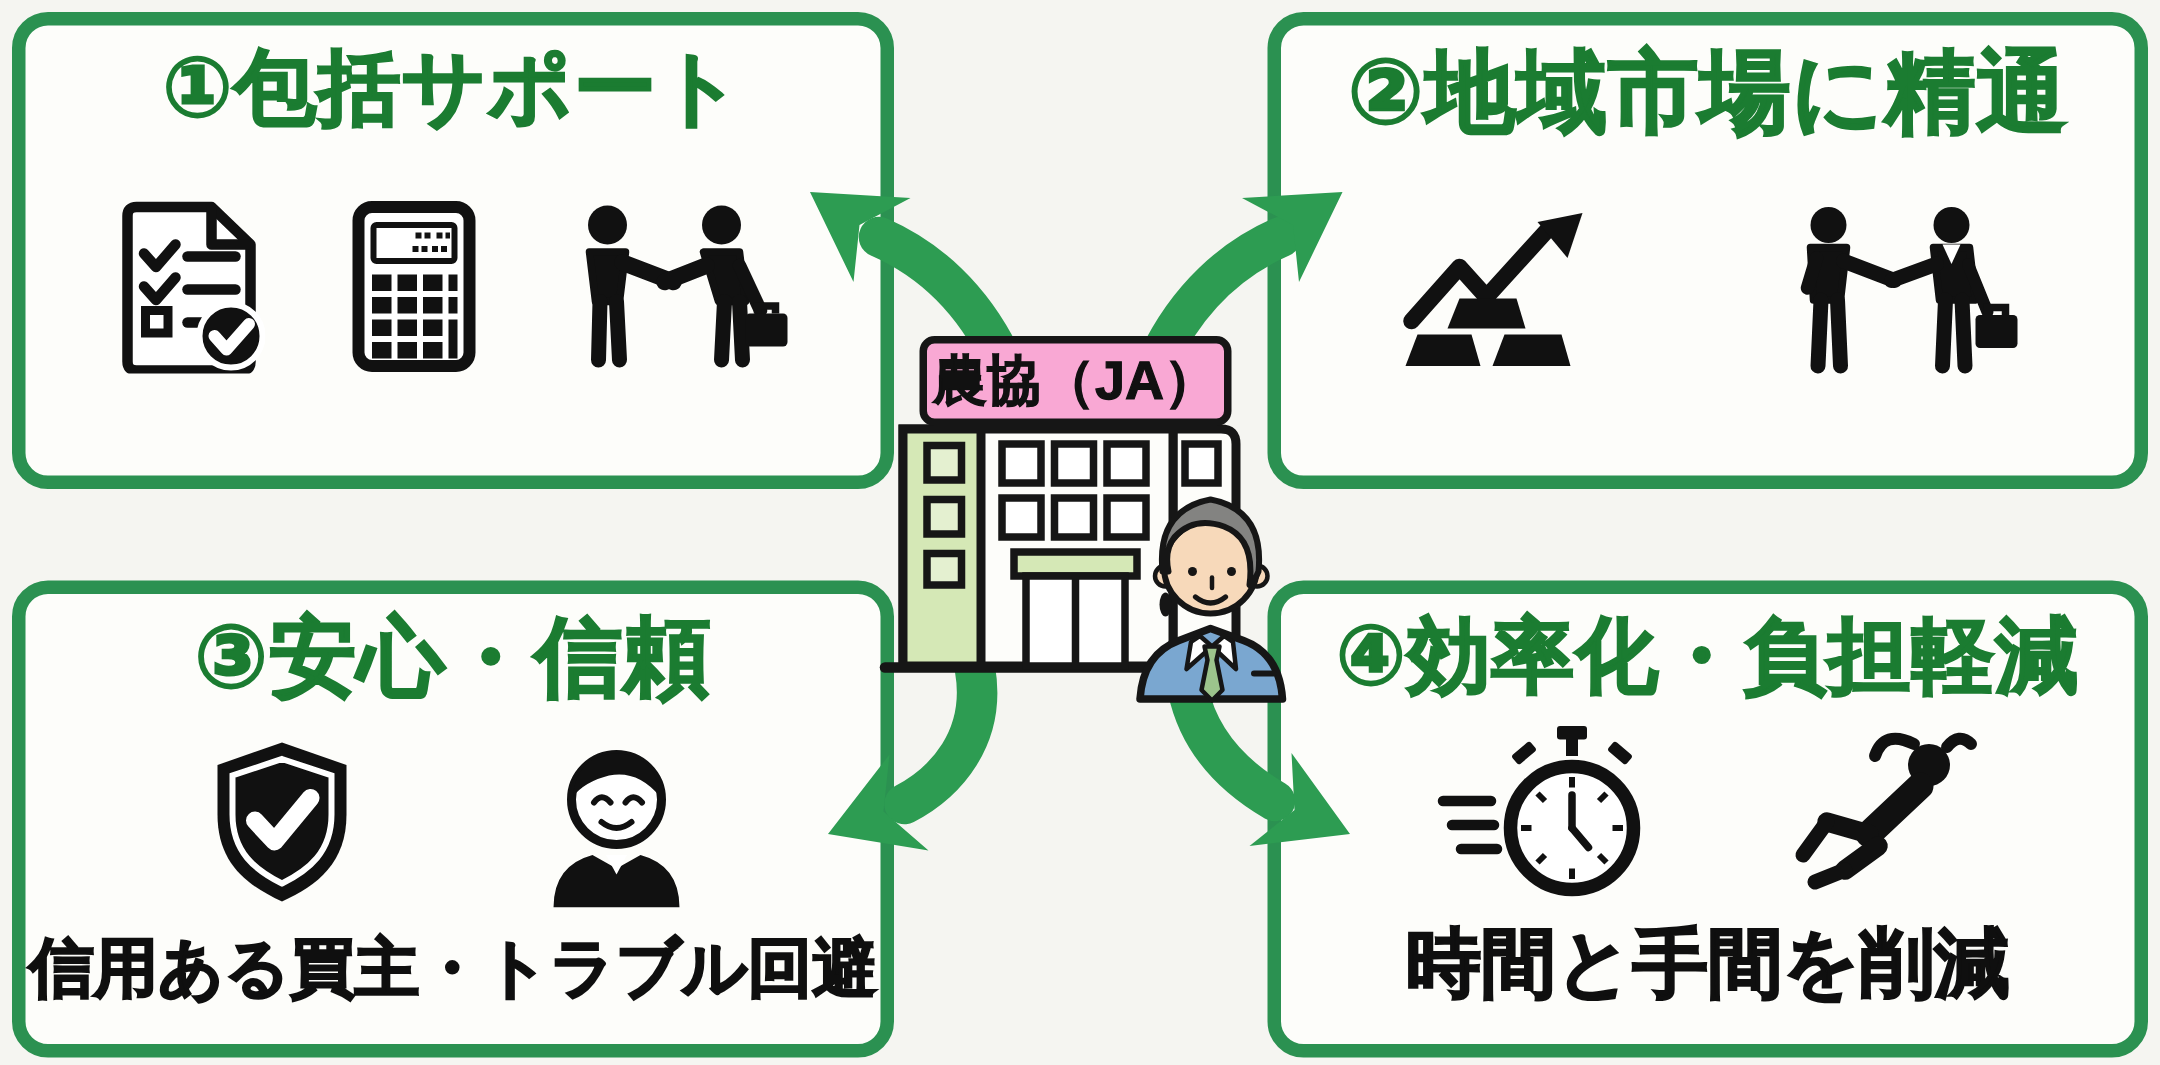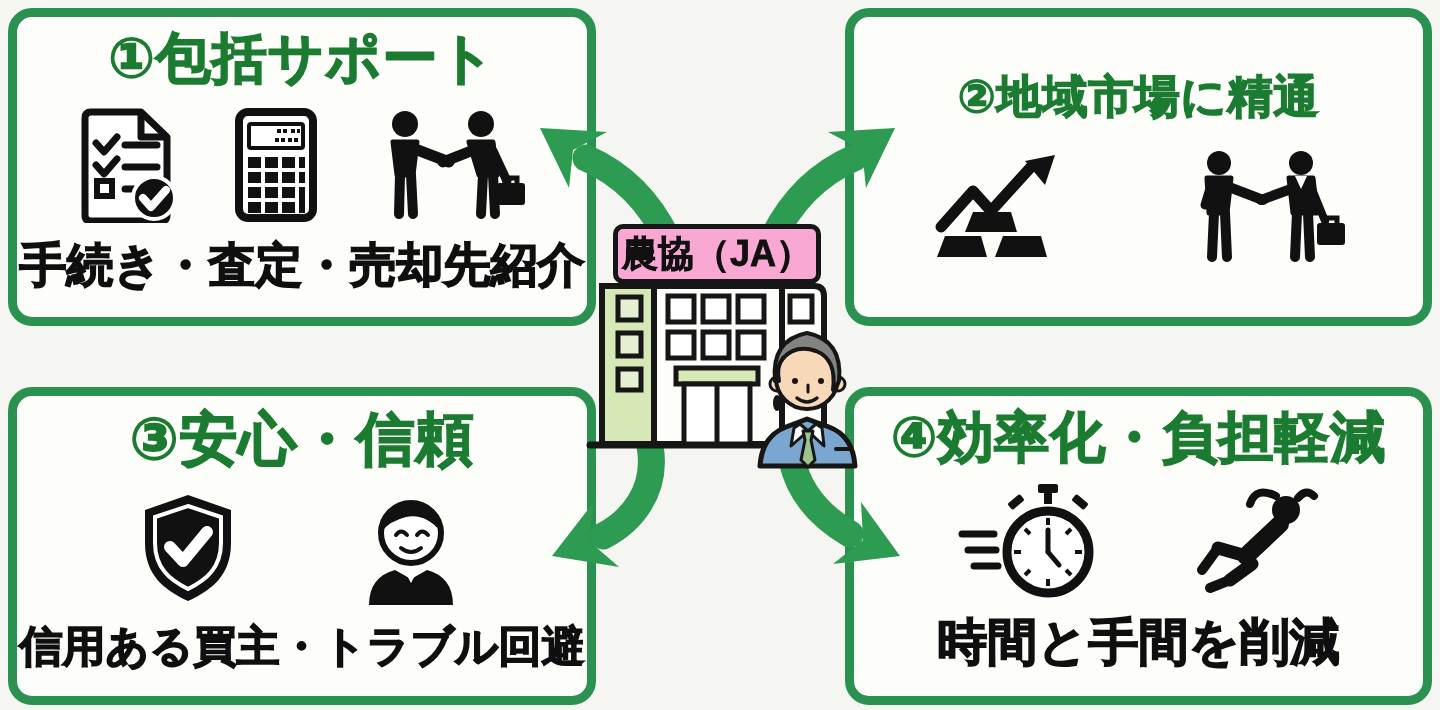--- a/index.html
+++ b/index.html
@@ -30,21 +30,21 @@
 
   .box-title{
     color:#1b7c31;
     font-weight:700;
     -webkit-text-stroke:1.6px #1b7c31;
     letter-spacing:1px;
     white-space:nowrap;
     line-height:1.15;
   }
   .t1{font-size:55px;}
-  .t2{font-size:45px;margin-top:44px;}
+  .t2{font-size:60px;}
   .t3{font-size:58px;}
   .t4{font-size:55px;}
 
   .icon-row{
     display:flex;align-items:center;justify-content:center;
     flex:1 1 auto;
   }
   .g1{gap:56px;}
   .g2{gap:92px;}
   .g3{gap:116px;}
@@ -136,21 +136,20 @@
         <circle cx="106" cy="15" r="13" fill="#111"></circle>
         <polygon points="94,33 118,33 122,66 104,66" fill="#111" stroke="#111" stroke-width="5" stroke-linejoin="round"></polygon>
         <line x1="96" y1="42" x2="68" y2="53" stroke="#111" stroke-width="11" stroke-linecap="round"></line>
         <line x1="108" y1="66" x2="106" y2="105" stroke="#111" stroke-width="10" stroke-linecap="round"></line>
         <line x1="118" y1="66" x2="120" y2="105" stroke="#111" stroke-width="10" stroke-linecap="round"></line>
         <line x1="118" y1="42" x2="132" y2="72" stroke="#111" stroke-width="9" stroke-linecap="round"></line>
         <rect x="122" y="74" width="28" height="22" rx="3" fill="#111"></rect>
         <path d="M130 74 v-5 h12 v5" fill="none" stroke="#111" stroke-width="5"></path>
       </svg>
     </div>
-    <div class="box-caption c1">手続き・査定・売却先紹介</div>
   </div>
 
   <div class="box box2">
     <div class="box-title t2">②地域市場に精通</div>
     <div class="icon-row g2">
       <svg class="ic" width="160" height="112" viewBox="0 0 160 112">
         <polyline points="12,76 44,40 62,60 102,16" fill="none" stroke="#111" stroke-width="11" stroke-linecap="round" stroke-linejoin="round"></polyline>
         <polygon points="126,4 96,10 116,34" fill="#111"></polygon>
         <polygon points="8,106 58,106 52,85 16,85" fill="#111"></polygon>
         <polygon points="66,106 118,106 112,85 74,85" fill="#111"></polygon>

